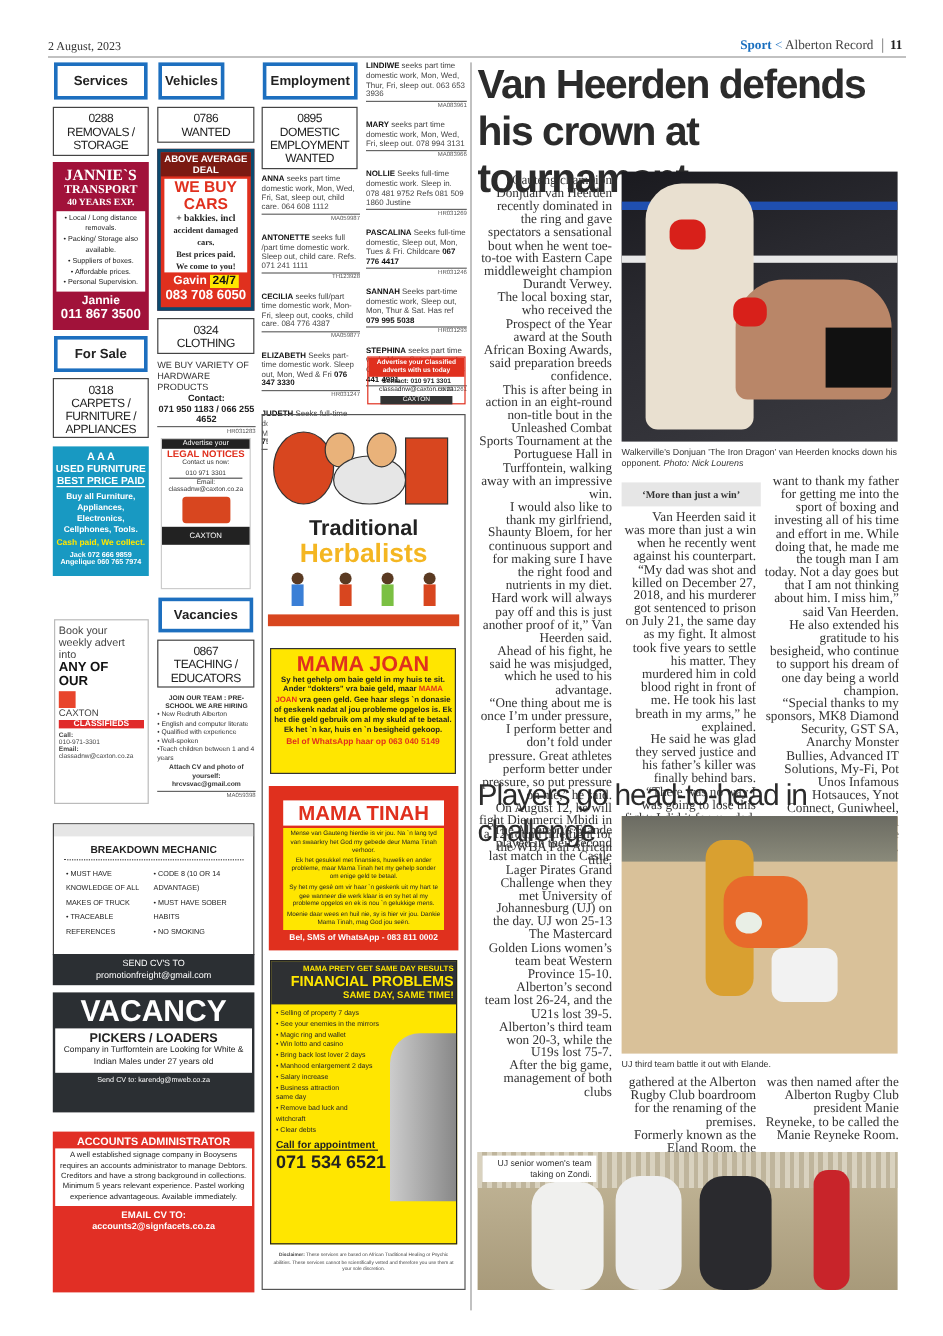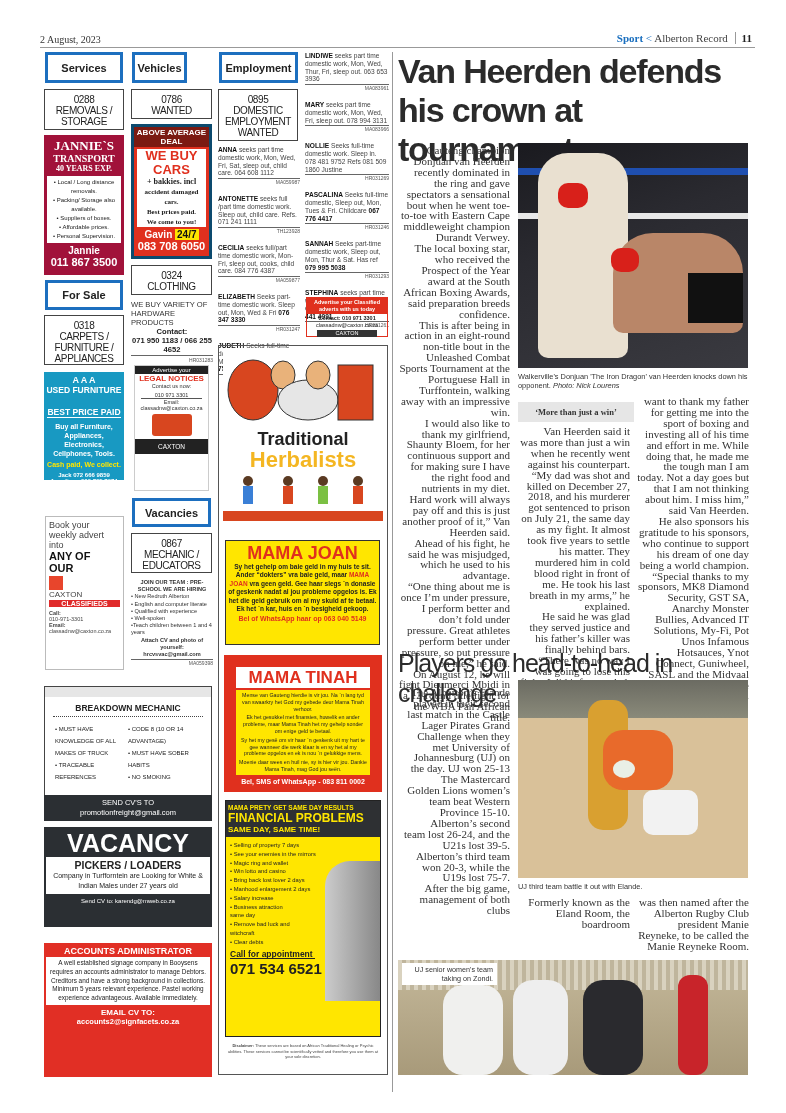--- a/index.html
+++ b/index.html
@@ -60,21 +60,21 @@
 <div class="abs catbox" style="left:45px;top:280px;width:78px;height:30px">For Sale</div>
 <div class="abs codebox" style="left:44px;top:315px;width:80px;height:50px">
   <div>0318</div>
     <div>CARPETS /</div>
     <div>FURNITURE /</div>
     <div>APPLIANCES</div>
 </div>
 <div class="abs" style="left:44px;top:372px;width:80px;height:108px;background:#1899c2;color:#fff;text-align:center;font-size:7px">
   <div style="font-weight:bold;font-size:9px;margin-top:3px">A A A</div>
   <div style="font-weight:bold;font-size:8.5px">USED FURNITURE</div>
-  <div style="font-weight:bold;font-size:8.5px;border-bottom:1px solid #fff;margin:12px 3px 4px">BEST PRICE PAID</div>
+  <div style="font-weight:bold;font-size:8.5px;border-bottom:1px solid #fff;margin:0 3px 4px">BEST PRICE PAID</div>
   <div style="font-weight:bold;line-height:9px;padding:0 6px">Buy all Furniture, Appliances, Electronics, Cellphones, Tools.</div>
   <div style="font-weight:bold;color:#ffe600;margin-top:3px">Cash paid, We collect.</div>
   <div style="font-weight:bold;font-size:6px;margin-top:4px">Jack 072 666 9859</div>
   <div style="font-weight:bold;font-size:6px">Angelique 060 765 7974</div>
 </div>
 <div class="abs" style="left:45px;top:516px;width:79px;height:154px;border:1px solid #bbb;padding:3px 3px;font-size:9px;color:#444">
   <div>Book your</div>
   <div>weekly advert</div>
   <div>into</div>
   <div style="font-weight:bold;font-size:11px;color:#111">ANY OF</div>
@@ -160,21 +160,21 @@
   <div>Contact us now:</div>
   <div style="margin-top:3px;border-bottom:1px solid #555;margin:3px 6px 0">010 971 3301</div>
   <div>Email:</div>
   <div>classadnw@caxton.co.za</div>
   <div style="width:40px;height:22px;background:#d8461f;margin:3px auto;border-radius:3px"></div>
   <div style="background:#222;color:#fff;font-size:6.5px;padding:4px 0">CAXTON</div>
 </div>
 <div class="abs catbox" style="left:132px;top:498px;width:79px;height:29px">Vacancies</div>
 <div class="abs codebox" style="left:131px;top:533px;width:81px;height:40px">
   <div>0867</div>
-    <div>MECHANIC /</div>
+    <div>TEACHING /</div>
     <div>EDUCATORS</div>
 </div>
 <div class="abs" style="left:131px;top:579px;width:82px;height:100px;font-size:5.6px;line-height:7.2px;color:#333">
   <div style="text-align:center;font-weight:bold">JOIN OUR TEAM : PRE-SCHOOL WE ARE HIRING</div>
   <div>• New Redruth Alberton</div>
   <div>• English and computer literate</div>
   <div>• Qualified with experience</div>
   <div>• Well-spoken</div>
   <div>•Teach children between 1 and 4 years</div>
   <div style="text-align:center;font-weight:bold">Attach CV and photo of yourself:</div>
@@ -250,21 +250,21 @@
   <div style="background:#ffe600;color:#222;font-size:5.3px;line-height:6.8px;padding:2px 3px;margin-top:2px">
     <p style="margin-bottom:2px">Mense van Gauteng hierdie is vir jou. Na `n lang tyd van swaarkry het God my gebede deur Mama Tinah verhoor.</p>
     <p style="margin-bottom:2px">Ek het gesukkel met finansies, huwelik en ander probleme, maar Mama Tinah het my gehelp sonder om enige geld te betaal.</p>
     <p style="margin-bottom:2px">Sy het my gesê om vir haar `n geskenk uit my hart te gee wanneer die werk klaar is en sy het al my probleme opgelos en ek is nou `n gelukkige mens.</p>
     <p>Moenie daar wees en huil nie, sy is hier vir jou. Dankie Mama Tinah, mag God jou seën.</p>
   </div>
   <div style="color:#fff;font-weight:bold;font-size:7px;margin-top:3px">Bel, SMS of WhatsApp - 083 811 0002</div>
 </div>
 
 <div class="abs" style="left:225px;top:800px;width:156px;height:237px;background:#ffe600;border:1px solid #222">
-  <div style="background:#2e3033;color:#ffe600;text-align:left;padding:3px 2px">
+  <div style="background:#2e3033;color:#ffe600;text-align:right;padding:3px 2px">
     <div style="font-weight:bold;font-size:6.5px">MAMA PRETY GET SAME DAY RESULTS</div>
     <div style="font-weight:bold;font-size:12px;line-height:14px">FINANCIAL PROBLEMS</div>
     <div style="font-weight:bold;font-size:8px">SAME DAY, SAME TIME!</div>
   </div>
   <div style="position:absolute;right:0;top:60px;width:55px;height:140px;background:linear-gradient(90deg,#ccc,#888);border-radius:25px 0 0 0"></div>
   <div style="font-size:5.8px;line-height:8.8px;padding:4px 4px;color:#222;position:relative">
     <div>• Selling of property 7 days</div>
     <div>• See your enemies in the mirrors</div>
     <div>• Magic ring and wallet</div>
     <div>• Win lotto and casino</div>
@@ -311,21 +311,21 @@
 
 <div class="abs art" style="left:518px;top:426px;width:112px">
   <p>Van Heerden said it was more than just a win when he recently went against his counterpart.</p>
   <p>“My dad was shot and killed on December 27, 2018, and his murderer got sentenced to prison on July 21, the same day as my fight. It almost took five years to settle his matter. They murdered him in cold blood right in front of me. He took his last breath in my arms,” he explained.</p>
   <p>He said he was glad they served justice and his father’s killer was finally behind bars.</p>
   <p>“There was no way I was going to lose this fight; I did it for my dad. And I</p>
 </div>
 
 <div class="abs art" style="left:637px;top:396px;width:112px">
   <p class="first">want to thank my father for getting me into the sport of boxing and investing all of his time and effort in me. While doing that, he made me the tough man I am today. Not a day goes but that I am not thinking about him. I miss him,” said Van Heerden.</p>
-  <p>He also sponsors his gratitude to his sponsors, who continue to support his dream of one day being a world champion.</p>
+  <p>He also extended his gratitude to his besigheid, who continue to support his dream of one day being a world champion.</p>
   <p>“Special thanks to my sponsors, MK8 Diamond Security, GST SA, Anarchy Monster Bullies, Advanced IT Solutions, My-Fi, Pot Unos Infamous Hotsauces, Ynot Connect, Guniwheel, SASL and the Midvaal Local Municipality,” he said.</p>
 </div>
 
 <div class="abs cond" style="left:398px;top:648px;width:370px;font-size:25px;line-height:30px;color:#2b2b2b;letter-spacing:-1px">Players go head-to-head in challenge</div>
 
 <div class="abs art" style="left:398px;top:687px;width:112px">
   <p>The Alberton’s Elande played in their second last match in the Castle Lager Pirates Grand Challenge when they met University of Johannesburg (UJ) on the day. UJ won 25-13</p>
   <p>The Mastercard Golden Lions women’s team beat Western Province 15-10.</p>
   <p>Alberton’s second team lost 26-24, and the U21s lost 39-5. Alberton’s third team won 20-3, while the U19s lost 75-7.</p>
   <p>After the big game, management of both clubs</p>
@@ -334,20 +334,21 @@
 <div class="abs photo" style="left:518px;top:680px;width:230px;height:198px;background:#d9c199">
   <div style="position:absolute;left:0;top:0;width:230px;height:38px;background:linear-gradient(180deg,#6b6b62,#8a8a7a)"></div>
   <div style="position:absolute;left:70px;top:20px;width:40px;height:130px;background:#d9a030;border-radius:15px"></div>
   <div style="position:absolute;left:85px;top:50px;width:70px;height:60px;background:#e86a2b;border-radius:20px"></div>
   <div style="position:absolute;left:95px;top:80px;width:22px;height:18px;background:#e9efe6;border-radius:50%"></div>
   <div style="position:absolute;left:125px;top:110px;width:55px;height:45px;background:#f2f2f2;border-radius:10px"></div>
 </div>
 <div class="abs" style="left:518px;top:882px;width:240px;font-size:7.4px;color:#333">UJ third team battle it out with Elande.</div>
 
 <div class="abs art" style="left:518px;top:897px;width:112px">
+  <p class="first">gathered at the Alberton Rugby Club boardroom for the renaming of the premises.</p>
   <p>Formerly known as the Eland Room, the boardroom</p>
 </div>
 <div class="abs art" style="left:637px;top:897px;width:112px">
   <p class="first">was then named after the Alberton Rugby Club president Manie Reyneke, to be called the Manie Reyneke Room.</p>
 </div>
 
 <div class="abs photo" style="left:398px;top:960px;width:350px;height:115px;background:linear-gradient(180deg,#c4b89a 0%,#a89a7a 100%)">
   <div style="position:absolute;left:0;top:0;width:350px;height:30px;background:repeating-linear-gradient(90deg,#d9d2bf 0 4px,#bfb59c 4px 8px)"></div>
   <div style="position:absolute;left:45px;top:25px;width:60px;height:90px;background:#f0f0ee;border-radius:20px"></div>
   <div style="position:absolute;left:115px;top:20px;width:55px;height:95px;background:#eee;border-radius:20px"></div>

